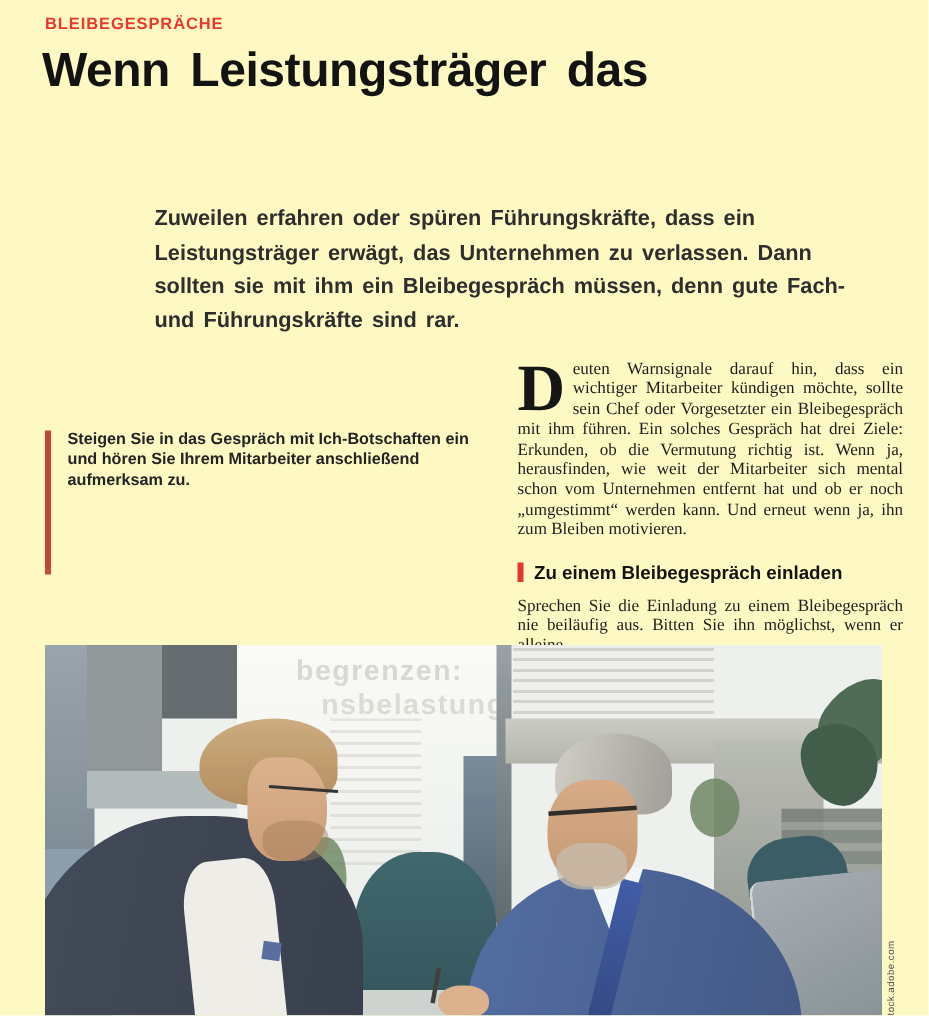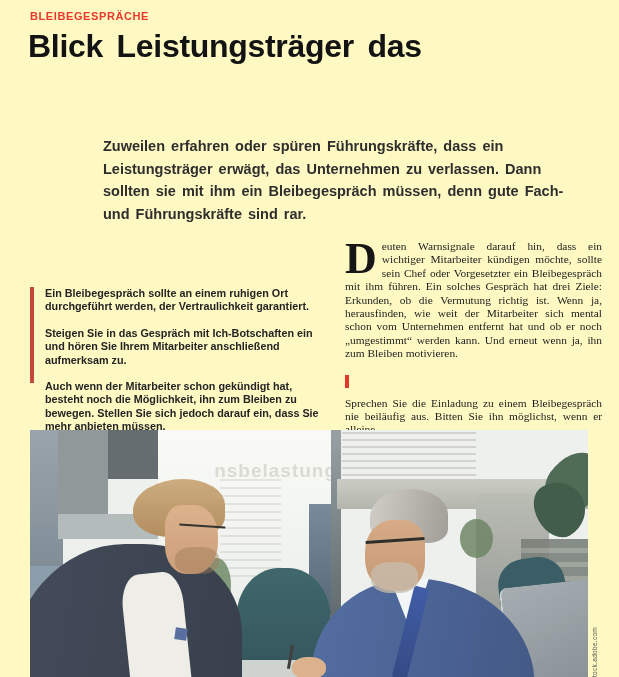--- a/index.html
+++ b/index.html
@@ -102,47 +102,47 @@
           letter-spacing:.3px;white-space:nowrap;}
 </style>
 </head>
 <body>
 
 <div class="page">
 
   <div class="kicker">BLEIBEGESPRÄCHE</div>
 
   <div class="headline">
-    <div>Blick Leistungsträger das</div>
+    <div>Wenn Leistungsträger das</div>
   </div>
 
   <div class="intro">Zuweilen erfahren oder spüren Führungskräfte, dass ein Leistungsträger erwägt, das Unternehmen zu verlassen. Dann sollten sie mit ihm ein Bleibegespräch müssen, denn gute Fach- und Führungskräfte sind rar.</div>
 
   <div class="red-bar"></div>
   <div class="box-items">
-    <p class="itm">Ein Bleibegespräch sollte an einem ruhigen Ort durchgeführt werden, der Vertraulichkeit garantiert.</p>
     <p class="itm">Steigen Sie in das Gespräch mit Ich-Botschaften ein und hören Sie Ihrem Mitarbeiter anschließend aufmerksam zu.</p>
-    <p class="itm">Auch wenn der Mitarbeiter schon gekündigt hat, besteht noch die Möglichkeit, ihn zum Bleiben zu bewegen. Stellen Sie sich jedoch darauf ein, dass Sie mehr anbieten müssen.</p>
   </div>
 
   <div class="colR">
     <p class="body-serif"><span class="dropcap">D</span><span>euten Warnsignale darauf hin, dass ein wichtiger Mitarbeiter kündigen möchte, sollte sein Chef oder Vorgesetzter ein Bleibegespräch mit ihm führen. Ein solches Gespräch hat drei Ziele: Erkunden, ob die Vermutung richtig ist. Wenn ja, herausfinden, wie weit der Mitarbeiter sich mental schon vom Unternehmen entfernt hat und ob er noch „umgestimmt“ werden kann. Und erneut wenn ja, ihn zum Bleiben motivieren.</span></p>
     <div class="subhead">
       <span class="sbar"></span>
+      <span class="stxt">Zu einem Bleibegespräch einladen</span>
     </div>
     <p class="body-serif">Sprechen Sie die Einladung zu einem Bleibegespräch nie beiläufig aus. Bitten Sie ihn möglichst, wenn er alleine</p>
   </div>
 
   <div class="photo">
     <div class="ph-winL"></div>
     <div class="ph-bld1"></div>
     <div class="ph-bld2"></div>
     <div class="ph-bld3"></div>
     <div class="ph-winBlue"></div>
     <div class="ph-bright"></div>
+    <div class="ph-ghost1">begrenzen:</div>
     <div class="ph-ghost2">nsbelastung</div>
     <div class="ph-ghostPar"></div>
     <div class="ph-ghostPar2"></div>
     <div class="ph-winDk"></div>
     <div class="ph-mullA"></div>
     <div class="ph-beam"></div>
     <div class="ph-pillar"></div>
     <div class="ph-stairs"></div>
     <div class="ph-leaf1"></div>
     <div class="ph-leaf2"></div>

